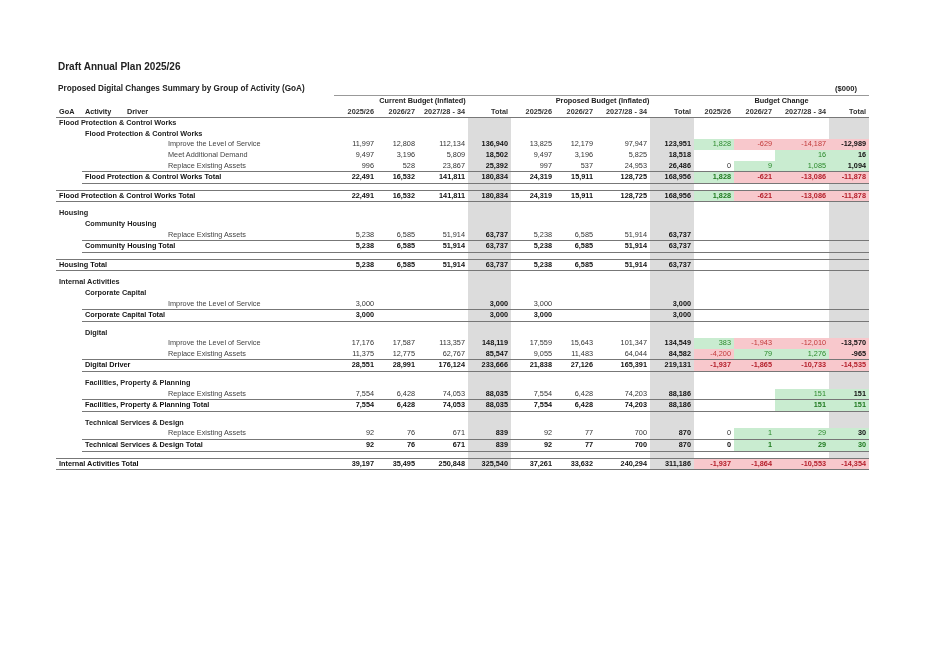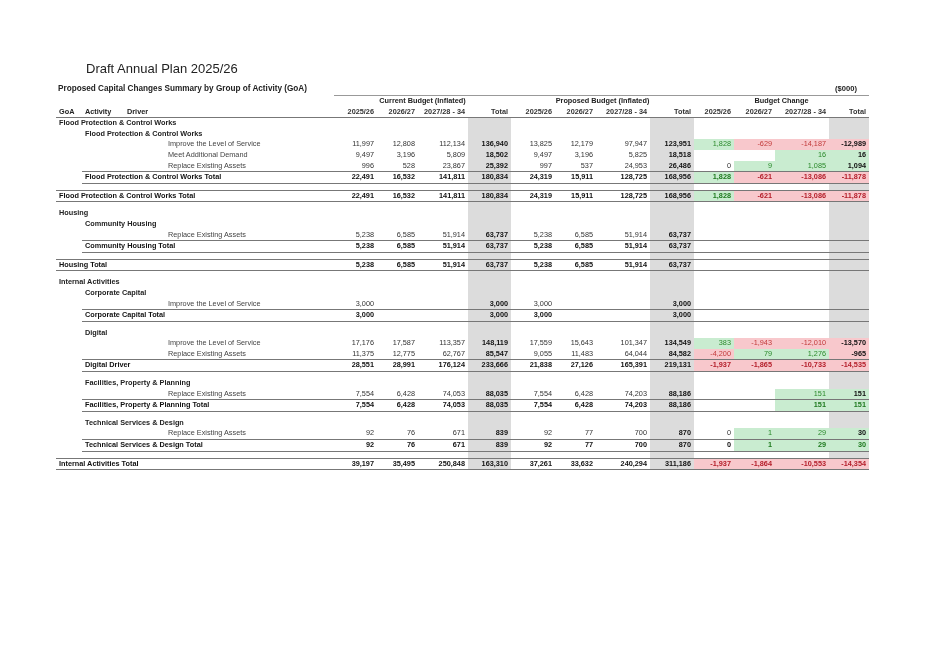--- a/index.html
+++ b/index.html
@@ -1,17 +1,17 @@
 <!DOCTYPE html>
 <html><head>
 <meta charset="utf-8">
 <style>
   html,body{margin:0;padding:0;background:#ffffff;}
   body{width:934px;height:661px;position:relative;overflow:hidden;font-family:"Liberation Sans",sans-serif;color:#222;}
-  .doc-title{position:absolute;left:58px;top:61px;font-size:13px;font-weight:normal;margin-left:28px;}
+  .doc-title{position:absolute;left:58px;top:61px;font-size:10px;font-weight:bold;}
   .sub-title{position:absolute;left:58px;top:84px;font-size:8.2px;font-weight:bold;}
   .units{position:absolute;left:835px;top:84px;font-size:7.6px;font-weight:bold;}
   table{position:absolute;left:56px;top:95px;border-collapse:collapse;table-layout:fixed;font-size:7.3px;}
   td{height:10.6px;padding:0 3px;white-space:nowrap;overflow:visible;line-height:10.6px;}
   td.n{text-align:right;color:#333;}
   td.sh{background:#dcdcdc;}
   tr.grp td{font-weight:bold;}
   tr.hdr1 td{font-weight:bold;text-align:center;}
   tr.hdr2 td{font-weight:bold;border-bottom:1.5px solid #777;}
   tr.hdr2 td.n{text-align:right;}
@@ -27,21 +27,21 @@
   tr.tot td.neg,tr.gtot td.neg{color:#b41e2a;}
   td.bold{font-weight:bold;}
   td.hdrl{text-align:left !important;}
   .sep{height:6px;}
   .span-top{border-top:1.2px solid #999;}
 </style>
 </head>
 <body>
 
 <div class="doc-title">Draft Annual Plan 2025/26</div>
-<div class="sub-title">Proposed Capital Changes Summary by Group of Activity (GoA)</div>
+<div class="sub-title">Proposed Digital Changes Summary by Group of Activity (GoA)</div>
 <div class="units">($000)</div>
 
 <table>
   <colgroup>
     <col style="width:26px">
       <col style="width:42px">
       <col style="width:210px">
     <col style="width:43px">
       <col style="width:41px">
       <col style="width:50px">
@@ -635,21 +635,21 @@
         <td style="height: 6px;"></td>
         <td style="height: 6px;"></td>
         <td style="height: 6px;"></td>
         <td class="sh" style="height: 6px;"></td>
       </tr>
       <tr class="gtot">
         <td class="tb" colspan="3">Internal Activities Total</td>
         <td class="n tb">39,197</td>
         <td class="n tb">35,495</td>
         <td class="n tb">250,848</td>
-        <td class="n tb sh">163,310</td>
+        <td class="n tb sh">325,540</td>
         <td class="n tb">37,261</td>
         <td class="n tb">33,632</td>
         <td class="n tb">240,294</td>
         <td class="n tb sh">311,186</td>
         <td class="n tb neg">-1,937</td>
         <td class="n tb neg">-1,864</td>
         <td class="n tb neg">-10,553</td>
         <td class="n tb neg bold">-14,354</td>
       </tr>
     </tbody>

